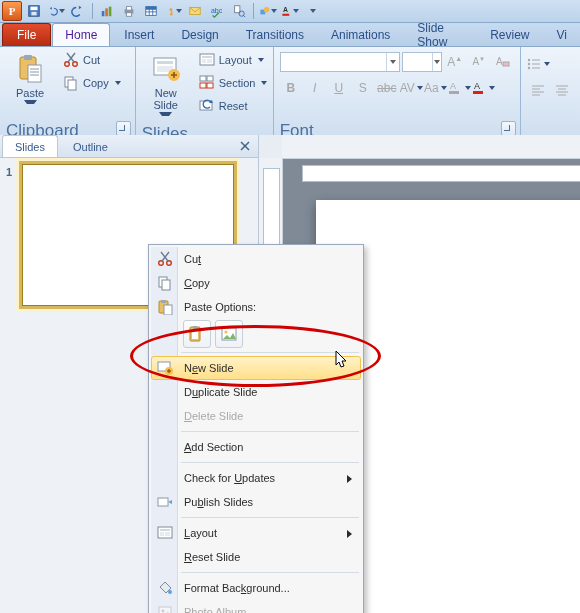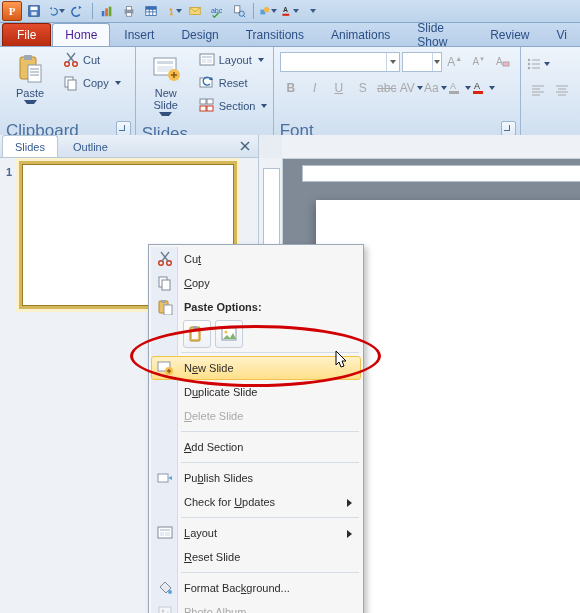--- a/index.html
+++ b/index.html
@@ -81,21 +81,21 @@
   .ruler-h{position:absolute;left:23px;right:0;top:0;height:23px;background:#eef2f7;border-bottom:1px solid #c7d2dd}
   .ruler-h-strip{position:absolute;left:20px;top:30px;height:15px;width:320px;background:#fff;border:1px solid #b3c0cf}
   .ruler-v{position:absolute;left:0;top:23px;width:23px;bottom:0;background:#eef2f7;border-right:1px solid #c7d2dd;display:flex;justify-content:center}
   .ruler-v-strip{position:absolute;left:4px;top:10px;width:15px;height:500px;background:#fff;border:1px solid #b3c0cf}
   .canvas-slide{position:absolute;left:57px;top:65px;width:400px;height:450px;background:#fff;box-shadow:0 4px 10px rgba(0,0,0,.35)}
 
   
   .ctx{position:absolute;width:210px;background:#f6f6f6;border:1px solid var(--menu-border);box-shadow:3px 3px 6px rgba(0,0,0,.25);padding:2px}
   .ctx .gut{position:absolute;left:2px;top:2px;bottom:2px;width:26px;background:var(--menu-head);border-right:1px solid #d5dce6}
   .mi{position:relative;height:22px;display:flex;align-items:center;padding-left:32px;padding-right:20px;color:#2b2b2b;border:1px solid transparent;border-radius:3px}
-  .mi.head{font-weight:bold;color:#2b2b2b}
+  .mi.head{font-weight:normal;color:#2b2b2b}
   .mi.dis{color:var(--grey-disabled)}
   .mi.hl{background:linear-gradient(var(--highlight1),var(--highlight2));border-color:var(--highlight-border)}
   .mi .mico{position:absolute;left:5px;top:3px;width:16px;height:16px}
   .mi .sub::after{content:"";position:absolute;right:8px;top:8px;border-top:4px solid transparent;border-bottom:4px solid transparent;border-left:5px solid #2b2b2b}
   .msep{height:1px;background:#d5dce6;margin:3px 2px 3px 30px}
   .u{text-decoration:underline}
   .paste-opts{position:relative;height:30px;padding-left:32px;display:flex;align-items:center;gap:4px}
   .paste-btn{width:26px;height:26px;border:1px solid #c7cfda;border-radius:3px;background:linear-gradient(#fdfdfd,#eef1f6);display:flex;align-items:center;justify-content:center}
 
   
@@ -291,35 +291,35 @@
               <rect x="1" y="2" width="14" height="11" fill="#fff" stroke="#7e8a98"></rect>
               <rect x="3" y="4" width="10" height="2" fill="#cfd9e4"></rect>
               <rect x="3" y="7" width="4" height="4" fill="#e6ebf1"></rect>
               <rect x="8" y="7" width="5" height="4" fill="#e6ebf1"></rect>
             </svg>
           <span>Layout</span>
           <span class="mini-caret"></span>
         </div>
         <div class="small-btn">
           <svg class="ico16" viewBox="0 0 16 16">
-              <rect x="1" y="3" width="12" height="9" fill="#fff" stroke="#7e8a98"></rect>
-              <path d="M11 9a4 4 0 1 1 1-4" fill="none" stroke="#2b68b5" stroke-width="1.3"></path>
-              <path d="M12 2l2 3h-4z" fill="#2b68b5"></path>
-            </svg>
-          <span>Reset</span>
-        </div>
-        <div class="small-btn">
-          <svg class="ico16" viewBox="0 0 16 16">
               <rect x="1" y="1" width="6" height="5" fill="#fff" stroke="#7e8a98"></rect>
               <rect x="8" y="1" width="6" height="5" fill="#fff" stroke="#7e8a98"></rect>
               <rect x="1" y="8" width="6" height="5" fill="#fff" stroke="#c83a1c"></rect>
               <rect x="8" y="8" width="6" height="5" fill="#fff" stroke="#c83a1c"></rect>
             </svg>
           <span>Section</span>
           <span class="mini-caret"></span>
+        </div>
+        <div class="small-btn">
+          <svg class="ico16" viewBox="0 0 16 16">
+              <rect x="1" y="3" width="12" height="9" fill="#fff" stroke="#7e8a98"></rect>
+              <path d="M11 9a4 4 0 1 1 1-4" fill="none" stroke="#2b68b5" stroke-width="1.3"></path>
+              <path d="M12 2l2 3h-4z" fill="#2b68b5"></path>
+            </svg>
+          <span>Reset</span>
         </div>
       </div>
     </div>
     <div class="group-title"><span>Slides</span></div>
   </div>
 
   <div class="group" style="flex:1">
     <div class="group-body" style="flex-direction:column;gap:4px;padding-top:2px">
       <div class="font-row">
         <div class="combo" style="width:118px">
@@ -520,29 +520,29 @@
     <span><span></span><span class="u">D</span><span>elete Slide</span></span>
   </div>
   <div class="msep"></div>
 
   <div class="mi">
     <span><span></span><span class="u">A</span><span>dd Section</span></span>
   </div>
   <div class="msep"></div>
 
   <div class="mi">
+    <span><span>Check for </span><span class="u">U</span><span>pdates</span></span>
+    <span class="sub"></span>
+  </div>
+  <div class="mi">
     <svg class="mico" viewBox="0 0 16 16">
         <rect x="1" y="4" width="10" height="8" fill="#fff" stroke="#8a98a8"></rect>
         <path d="M11 8l4-2v4z" fill="#5aa3e0"></path>
       </svg>
     <span><span>Pu</span><span class="u">b</span><span>lish Slides</span></span>
-  </div>
-  <div class="mi">
-    <span><span>Check for </span><span class="u">U</span><span>pdates</span></span>
-    <span class="sub"></span>
   </div>
   <div class="msep"></div>
 
   <div class="mi">
     <svg class="mico" viewBox="0 0 16 16">
         <rect x="1" y="2" width="14" height="11" fill="#fff" stroke="#7e8a98"></rect>
         <rect x="3" y="4" width="10" height="2" fill="#cfd9e4"></rect>
         <rect x="3" y="7" width="4" height="4" fill="#e6ebf1"></rect>
         <rect x="8" y="7" width="5" height="4" fill="#e6ebf1"></rect>
       </svg>

